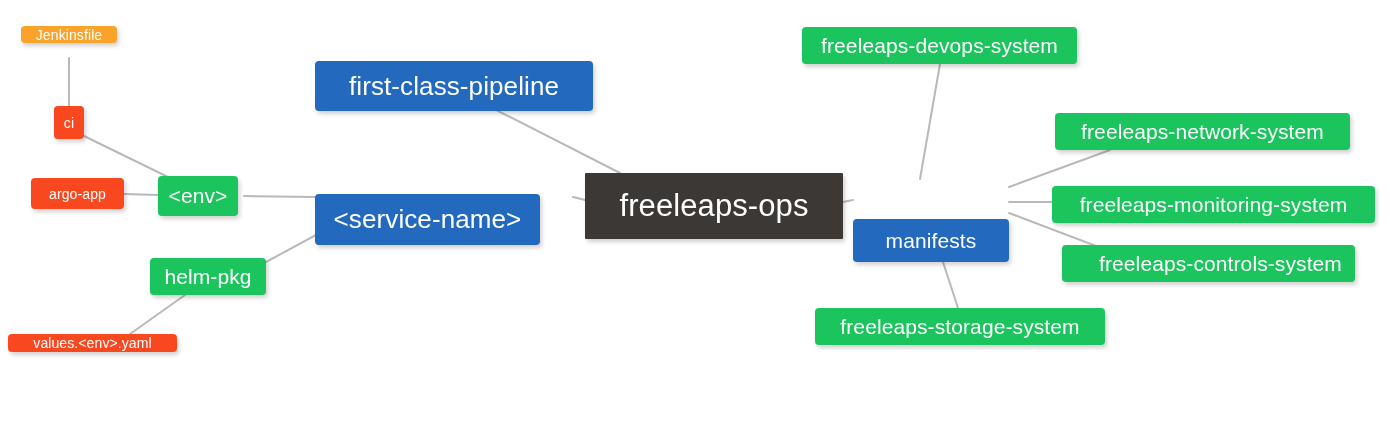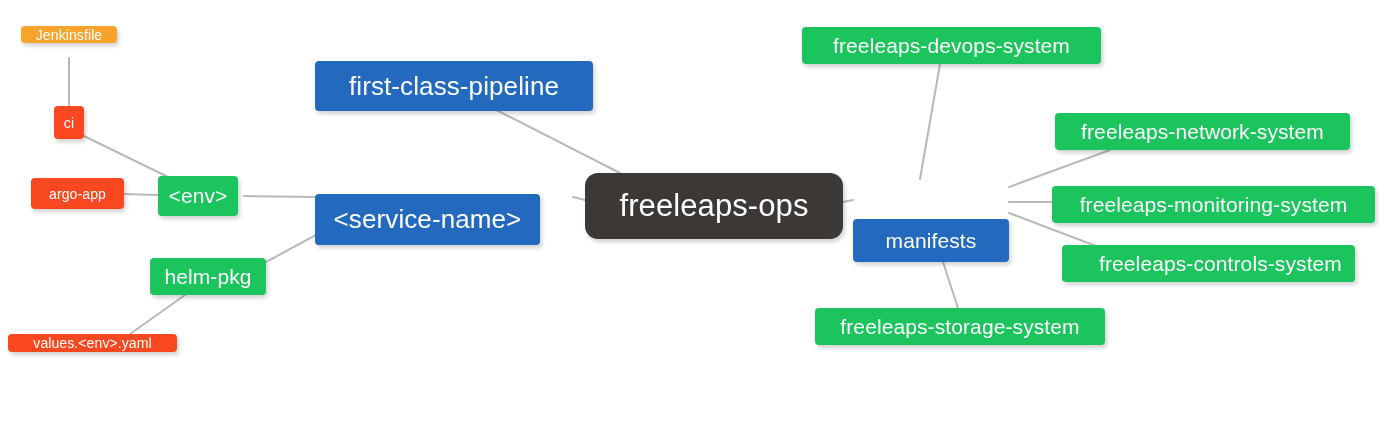--- a/index.html
+++ b/index.html
@@ -39,21 +39,21 @@
     border-radius: 4px;
     color: #ffffff;
     white-space: nowrap;
     box-shadow: 2px 3px 4px rgba(0,0,0,0.18);
     user-select: none;
     letter-spacing: 0.1px;
   }
   .node-root {
     background: #3c3835;
     font-size: 31px;
-    border-radius: 13px;
+    border-radius: 1px;
   }
   .node-blue   { background: #2369bd; }
   .node-green  { background: #1bc45d; }
   .node-orange { background: #f9a32b; }
   .node-red    { background: #f9481f; }
 
   .size-xl { font-size: 31px; }
   .size-lg { font-size: 26px; margin-top: 23px; }
   .size-md { font-size: 21px; }
   .size-sm { font-size: 14px; }
@@ -83,19 +83,19 @@
       <div class="node node-root size-xl" style="left: 585px; top: 173px; width: 258px; height: 66px;">freeleaps-ops</div>
       <div class="node node-blue size-lg" style="left: 315px; top: 38px; width: 278px; height: 50px;">first-class-pipeline</div>
       <div class="node node-blue size-lg" style="left: 315px; top: 171px; width: 225px; height: 51px;">&lt;service-name&gt;</div>
       <div class="node node-blue size-md" style="left: 853px; top: 179px; width: 156px; height: 43px; margin-top: 40px;">manifests</div>
       <div class="node node-green size-md" style="left: 158px; top: 176px; width: 80px; height: 40px;">&lt;env&gt;</div>
       <div class="node node-green size-md" style="left: 150px; top: 258px; width: 116px; height: 37px;">helm-pkg</div>
       <div class="node node-orange size-xs" style="left: 21px; top: 26px; width: 96px; height: 17px;">Jenkinsfile</div>
       <div class="node node-red size-xs" style="left: 54px; top: 106px; width: 30px; height: 33px;">ci</div>
       <div class="node node-red size-sm" style="left: 31px; top: 178px; width: 93px; height: 31px;">argo-app</div>
       <div class="node node-red size-sm" style="left: 8px; top: 334px; width: 169px; height: 18px;">values.&lt;env&gt;.yaml</div>
-      <div class="node node-green size-md" style="left: 802px; top: 27px; width: 299px; height: 37px;">freeleaps-devops-system</div>
+      <div class="node node-green size-md" style="left: 802px; top: 27px; width: 275px; height: 37px;">freeleaps-devops-system</div>
       <div class="node node-green size-md" style="left: 1055px; top: 113px; width: 295px; height: 37px;">freeleaps-network-system</div>
       <div class="node node-green size-md" style="left: 1052px; top: 186px; width: 323px; height: 37px;">freeleaps-monitoring-system</div>
       <div class="node node-green size-md" style="left: 1062px; top: 245px; width: 293px; height: 37px; padding-left: 24px;">freeleaps-controls-system</div>
       <div class="node node-green size-md" style="left: 815px; top: 308px; width: 290px; height: 37px;">freeleaps-storage-system</div>
     </div>
 </div>
 
 </body></html>

